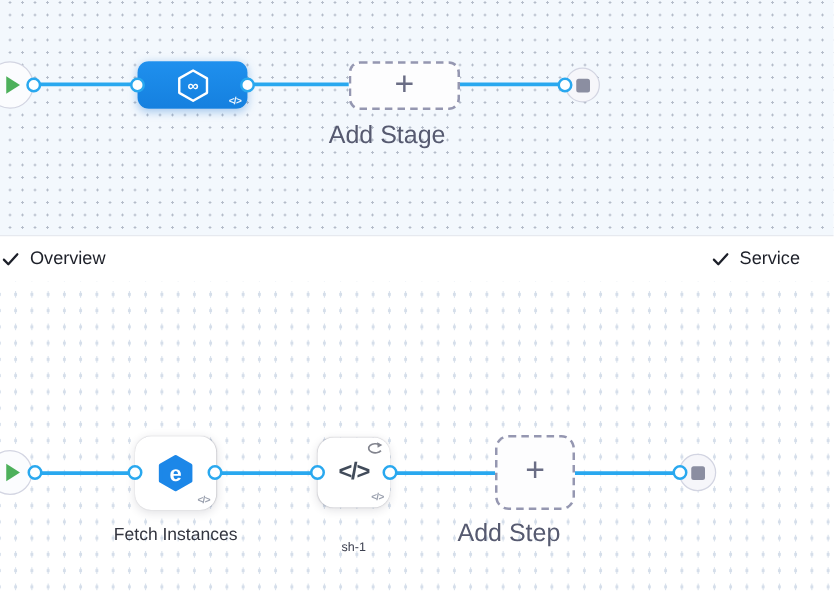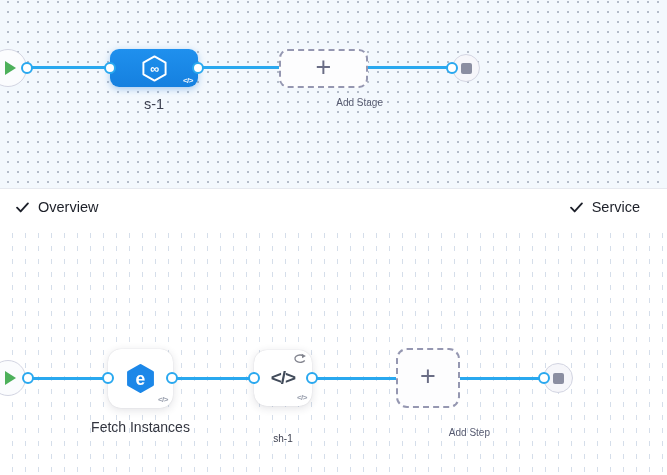--- a/index.html
+++ b/index.html
@@ -36,40 +36,40 @@
 
   .stage-node{position:absolute;left:110px;top:49px;width:88px;height:38px;border-radius:9px;
     background:linear-gradient(180deg,#1f90ee,#1580df);
     box-shadow:0 2px 7px rgba(23,115,210,.35);z-index:3;
     display:flex;align-items:center;justify-content:center;cursor:pointer;}
   .code-badge{position:absolute;right:5px;bottom:2px;font-size:8px;font-weight:700;
     letter-spacing:-0.5px;color:rgba(255,255,255,.92);}
   .code-badge.gray{color:#9aa0ae;bottom:4px;}
 
   .node-label{position:absolute;text-align:center;font-size:14.5px;color:#3d4050;z-index:2;}
-  .add-label{position:absolute;text-align:right;font-size:10px;color:#565a70;z-index:2;}
+  .add-label{position:absolute;text-align:left;font-size:20px;color:#565a70;z-index:2;}
 
   .add-box{position:absolute;border:2px dashed #9597b1;border-radius:9px;background:#fdfdfe;
     box-sizing:border-box;display:flex;align-items:center;justify-content:center;
     z-index:3;cursor:pointer;}
   .plus{font-size:27px;font-weight:300;color:#6a6d85;line-height:1;margin-top:-3px;}
 
   .step-card{position:absolute;background:#fff;border-radius:13px;z-index:3;cursor:pointer;
     box-shadow:0 2px 8px rgba(40,41,61,.14), 0 0 1px rgba(40,41,61,.2);
     display:flex;align-items:center;justify-content:center;}
   .sh-glyph{font-size:19px;font-weight:700;color:#414b5a;letter-spacing:-1px;}
   .loop-badge{position:absolute;top:3px;right:5px;}
 
   
   .tab-bar{position:relative;width:667px;height:37px;background:#fff;
     border-top:1px solid #e6e9ef;box-sizing:border-box;
     display:flex;justify-content:space-between;align-items:stretch;padding:0 12px 0 0;}
   .tab{display:flex;align-items:center;gap:9px;padding:0 15px;font-size:14.5px;
     color:#1d2029;cursor:pointer;box-sizing:border-box;}
-  .tab:first-child{padding-left:16px;text-align:center;}
+  .tab:first-child{padding-left:2px;text-align:center;}
   .tab.active{font-weight:700;color:#0c0e18;box-shadow:inset 0 -3px 0 #1271d4;}
   .check-icon{flex:0 0 auto;display:block;}
 </style>
 </head>
 <body>
 
 <div id="app">
 
   <div class="canvas-top">
 
@@ -84,21 +84,20 @@
 
     <div class="stage-node">
       <svg width="27" height="27" viewBox="0 0 28 28">
         <polygon points="14,1.5 25.5,8 25.5,20 14,26.5 2.5,20 2.5,8" fill="none" stroke="#ffffff" stroke-width="2" stroke-linejoin="round"></polygon>
         <text x="14" y="18.5" text-anchor="middle" font-size="13" font-weight="bold" fill="#ffffff">∞</text>
       </svg>
       <span class="code-badge">&lt;/&gt;</span>
     </div>
     <div class="port" style="left:104px;top:62px;"></div>
     <div class="port" style="left:192px;top:62px;"></div>
-    <div class="node-label" style="left:110px;top:96px;width:88px;">s-1</div>
 
     <div class="add-box" style="left:279px;top:49px;width:89px;height:39px;">
       <span class="plus">+</span>
     </div>
     <div class="add-label" style="left:263px;top:97px;width:120px;">Add Stage</div>
 
     <div class="port" style="left:446px;top:62px;"></div>
     <div class="terminal" style="left:452px;top:54px;width:28px;height:28px;background:#f6f6fa;">
       <span class="stop-sq"></span>
     </div>
@@ -150,21 +149,21 @@
       </svg>
       <span class="code-badge gray">&lt;/&gt;</span>
     </div>
     <div class="port" style="left:248px;top:147px;"></div>
     <div class="port" style="left:306px;top:147px;"></div>
     <div class="node-label" style="left:254px;top:208px;width:58px;font-size:10px;">sh-1</div>
 
     <div class="add-box" style="left:396px;top:123px;width:64px;height:60px;border-radius:11px;">
       <span class="plus">+</span>
     </div>
-    <div class="add-label" style="left:366px;top:202px;width:124px;">Add Step</div>
+    <div class="add-label" style="left:366px;top:191px;width:124px;">Add Step</div>
 
     <div class="port" style="left:538px;top:147px;"></div>
     <div class="terminal" style="left:543px;top:138px;width:30px;height:30px;background:#f6f6fa;">
       <span class="stop-sq"></span>
     </div>
   </div>
 
 </div>
 
 </body></html>

